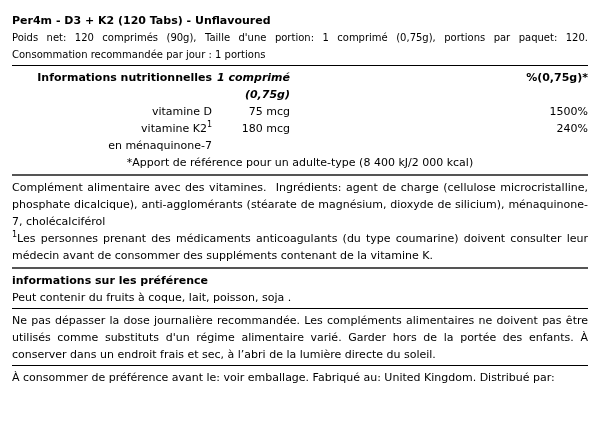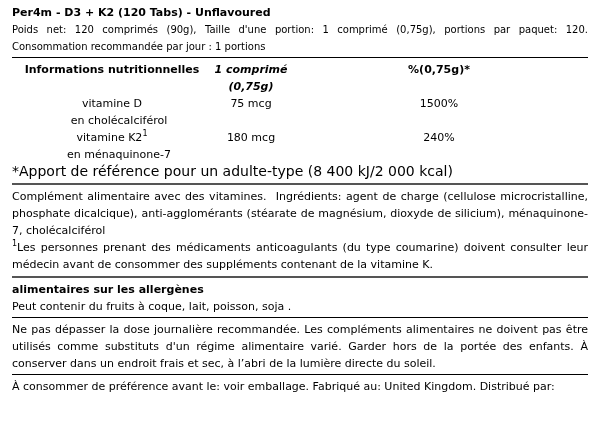--- a/index.html
+++ b/index.html
@@ -11,21 +11,21 @@
     width: 600px;
     height: 431px;
     font-family: "DejaVu Sans", sans-serif;
     color: #000000;
     -webkit-font-smoothing: none;
   }
   .label {
     width: 600px;
     height: 431px;
     box-sizing: border-box;
-    padding: 4px 12px 0 12px;
+    padding: 12px 12px 0 12px;
     position: relative;
   }
   .title {
     font-size: 11px;
     font-weight: bold;
     line-height: 17px;
     margin: 0;
   }
   .subtitle {
     font-size: 11px;
@@ -53,40 +53,41 @@
   }
   table.nutri {
     width: 100%;
     border-collapse: collapse;
     font-size: 11px;
     line-height: 17px;
   }
   table.nutri th, table.nutri td {
     padding: 0;
     margin: 4px;
-    text-align: center;
+    text-align: right;
     vertical-align: top;
     font-weight: normal;
   }
   table.nutri th {
     font-weight: bold;
   }
   .col-name { width: 200px; }
   .col-amt  { width: 78px; font-style: italic; }
   .col-pct  { width: auto; }
   .indent { padding-left: 14px !important; }
   .footnote-ref {
     font-size: 8px;
     vertical-align: super;
     line-height: 0;
   }
   .refline {
-    font-size: 14px;
+    font-size: 11px;
     line-height: 17px;
     margin: 0;
+    text-align: center;
   }
   .para {
     font-size: 11px;
     line-height: 17px;
     margin: 0;
     text-align: justify;
     text-align-last: left;
   }
   .para b { font-weight: normal; }
   .sec-head {
@@ -131,25 +132,20 @@
         <th class="col-pct">%(0,75g)*</th>
       </tr>
     </thead>
     <tbody>
       <tr>
         <td><span>vitamine D</span></td>
         <td>75 mcg</td>
         <td>1500%</td>
       </tr>
       <tr>
-        <td class="indent">en cholécalciférol</td>
-        <td></td>
-        <td></td>
-      </tr>
-      <tr>
         <td><span>vitamine K2</span><span class="footnote-ref">1</span></td>
         <td>180 mcg</td>
         <td>240%</td>
       </tr>
       <tr>
         <td class="indent">en ménaquinone-7</td>
         <td></td>
         <td></td>
       </tr>
     </tbody>
@@ -162,21 +158,21 @@
   <div class="para">
     <b>Complément alimentaire avec des vitamines.</b>&nbsp;
     <b>Ingrédients:</b>
     <span>agent de charge (cellulose microcristalline, phosphate dicalcique), anti-agglomérants (stéarate de magnésium, dioxyde de silicium), ménaquinone-7, cholécalciférol</span>
   </div>
 
   <div class="para"><span class="sup-lead">1</span><span>Les personnes prenant des médicaments anticoagulants (du type coumarine) doivent consulter leur médecin avant de consommer des suppléments contenant de la vitamine K.</span></div>
 
   <hr class="rule-thick">
 
-  <div class="sec-head">alimentaires sur les allergènes</div>
+  <div class="sec-head">informations sur les préférence</div>
 
   <div class="para"><span>Peut contenir du</span>
     <b>fruits à coque</b><span>,</span>
     <b>lait</b><span>,</span>
     <b>poisson</b><span>,</span>
     <b>soja</b>
     <span>.</span></div>
 
   <hr class="rule-thin">
 

